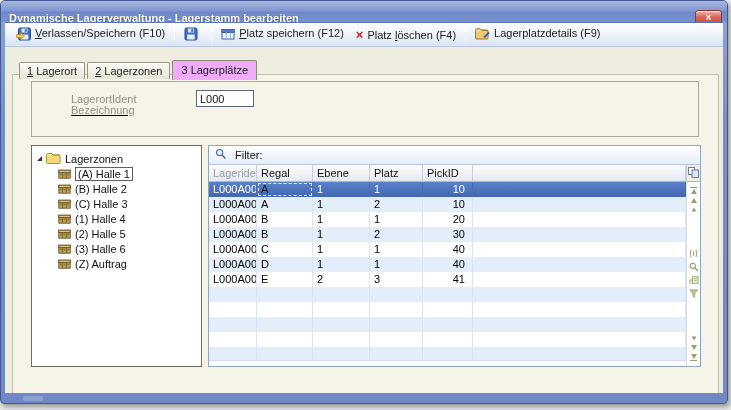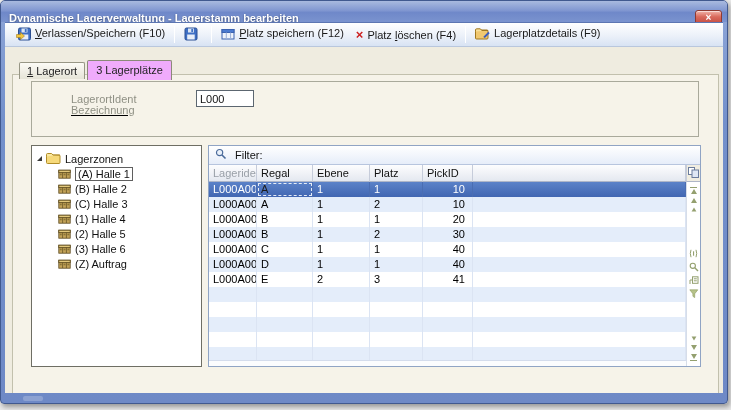--- a/index.html
+++ b/index.html
@@ -155,20 +155,21 @@
               <path d="M0.5 4.5 L0.5 3 q0-1.2 1.2-1.2 h3.6 l1.5 1.7 h6.2" fill="#f8e09a" stroke="#a07820"></path>
               <line x1="9" y1="10.5" x2="14" y2="5.5" stroke="#3a5cc0" stroke-width="1.8"></line>
               <path d="M8.2 11.6 l1.6-0.4 -1.2-1.2 Z" fill="#e8b84a"></path>
             </svg></span>
         <span><span></span><span class="hk"></span><span>Lagerplatzdetails (F9)</span></span>
       </div>
     </div>
 
     <div class="tabs">
       <div class="tab"><span class="hk">1</span><span> Lagerort</span></div>
+      <div class="tab"><span class="hk">2</span><span> Lagerzonen</span></div>
       <div class="tab active"><span class="hk"></span><span>3 Lagerplätze</span></div>
     </div>
 
     <div class="tabpanel">
 
       <div class="groupbox">
         <div class="frow r1">
           <div class="flabel">LagerortIdent</div>
           <input class="field f-ident" value="L000" style="">
         </div>

